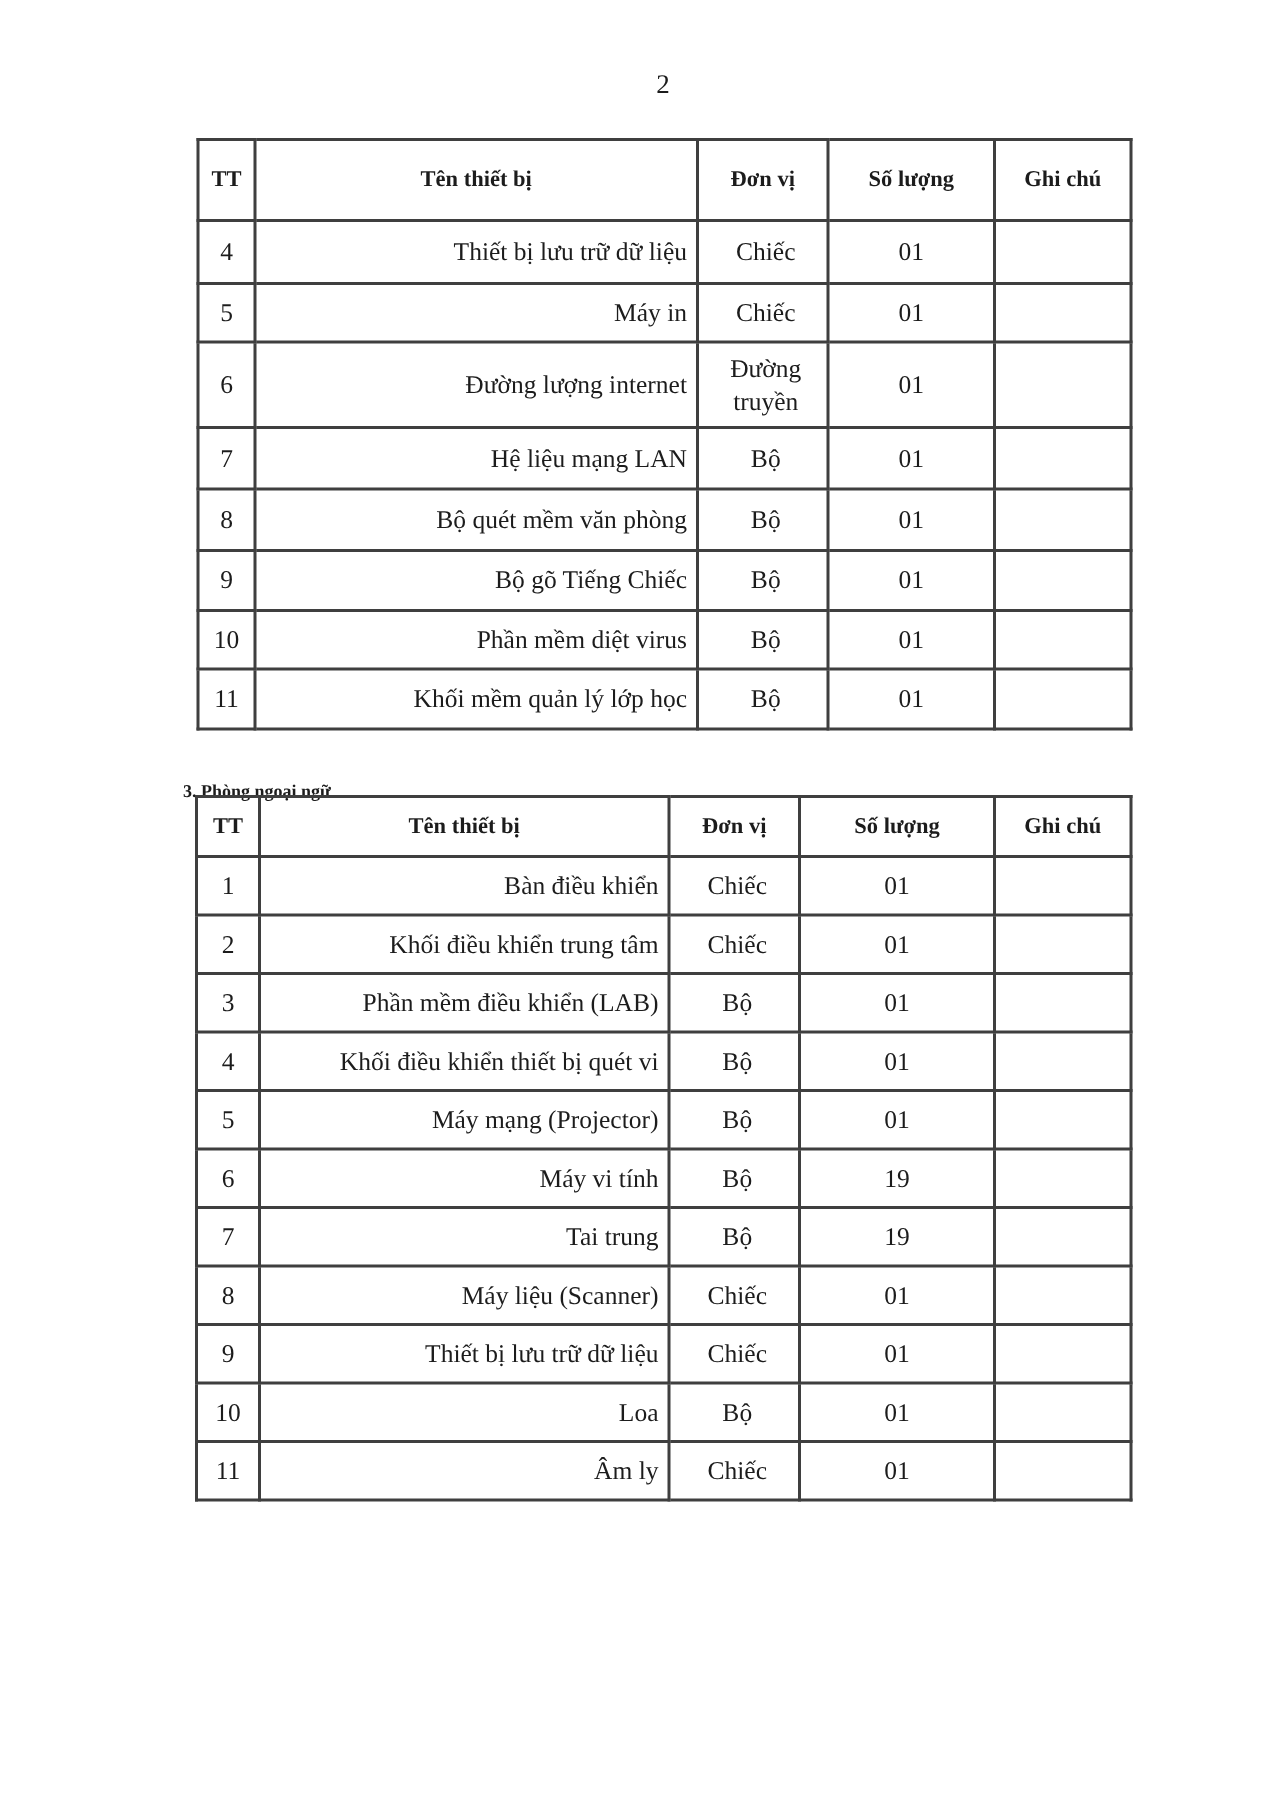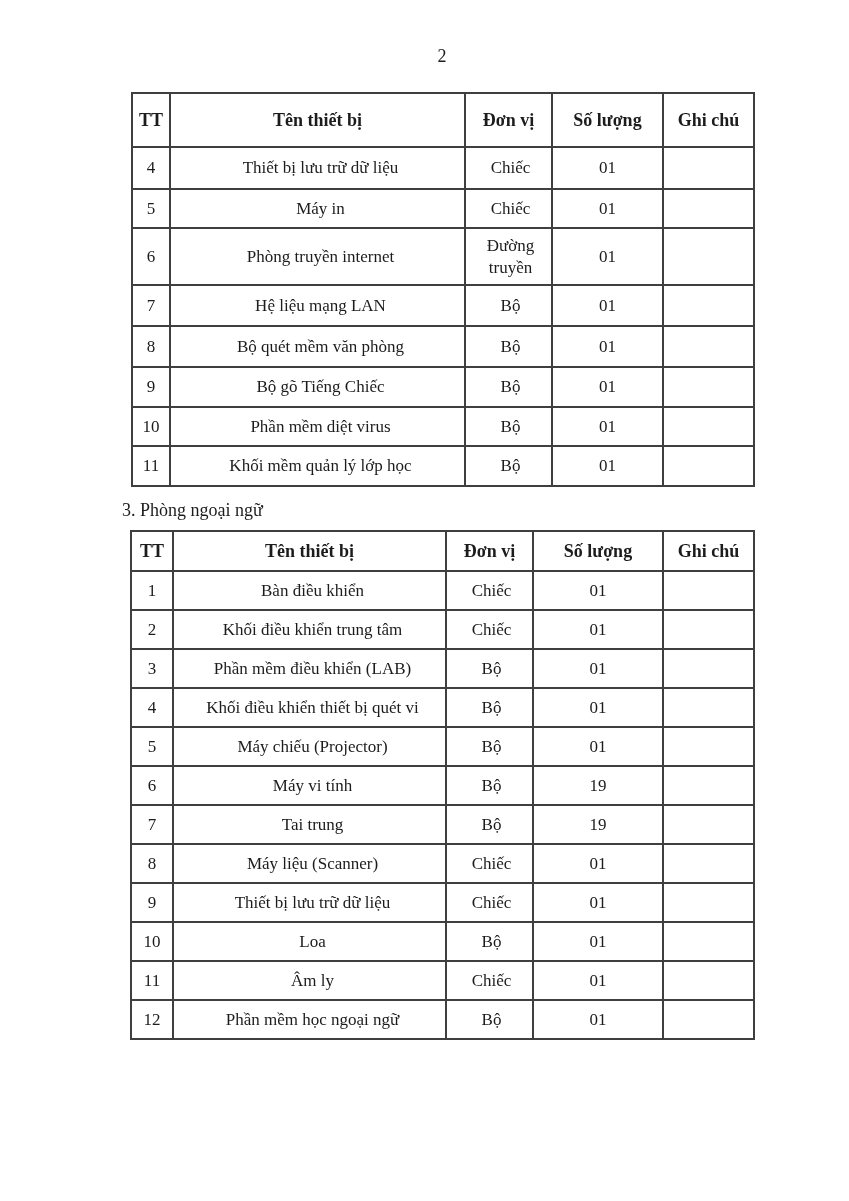--- a/index.html
+++ b/index.html
@@ -24,44 +24,44 @@
   }
   #table1 { left: 131px; top: 92px; width: 622px; }
   #table2 { left: 130px; top: 530px; width: 623px; }
   .doc-table th, .doc-table td {
     border: 2px solid #3f3f3f;
     vertical-align: middle;
     text-align: center;
     overflow: hidden;
     line-height: 1.25;
   }
-  .doc-table th { font-weight: bold; font-size: 18px; }
-  .doc-table td.name-cell { text-align: center; padding-left: 12px; padding-right: 6px; }
+  .doc-table th { font-weight: bold; font-size: 15px; }
+  .doc-table td.name-cell { text-align: right; padding-left: 12px; padding-right: 6px; }
   .doc-table td.unit-cell { padding-left: 8px; padding-right: 4px; border-radius: 12px; }
 
   
   #table1 thead tr { height: 54px; }
   #table1 tbody tr:nth-child(1) { height: 42px; }
   #table1 tbody tr:nth-child(2) { height: 39px; }
   #table1 tbody tr:nth-child(3) { height: 57px; }
   #table1 tbody tr:nth-child(4) { height: 41px; }
   #table1 tbody tr:nth-child(5) { height: 41px; }
   #table1 tbody tr:nth-child(6) { height: 40px; }
   #table1 tbody tr:nth-child(7) { height: 39px; }
   #table1 tbody tr:nth-child(8) { height: 40px; }
 
   
   #table2 thead tr { height: 40px; }
   #table2 tbody tr { height: 39px; }
 
   .section-heading {
     position: absolute;
-    left: 122px; top: 500px;
-    font-size: 18px;
-    font-weight: normal;
+    left: 122px; top: 520px;
+    font-size: 12px;
+    font-weight: bold;
   }
 </style>
 </head>
 <body>
 
 <div class="page-number">2</div>
 
 <table class="doc-table" id="table1">
   <colgroup>
     <col style="width:38px">
@@ -89,21 +89,21 @@
       </tr>
       <tr>
         <td>5</td>
         <td class="name-cell">Máy in</td>
         <td class="unit-cell">Chiếc</td>
         <td>01</td>
         <td></td>
       </tr>
       <tr>
         <td>6</td>
-        <td class="name-cell">Phòng truyền  internet</td>
+        <td class="name-cell">Đường lượng  internet</td>
         <td class="unit-cell">Đường truyền</td>
         <td>01</td>
         <td></td>
       </tr>
       <tr>
         <td>7</td>
         <td class="name-cell">Hệ liệu mạng LAN</td>
         <td class="unit-cell">Bộ</td>
         <td>01</td>
         <td></td>
@@ -182,21 +182,21 @@
       </tr>
       <tr>
         <td>4</td>
         <td class="name-cell">Khối điều khiển thiết bị quét vi</td>
         <td class="unit-cell">Bộ</td>
         <td>01</td>
         <td></td>
       </tr>
       <tr>
         <td>5</td>
-        <td class="name-cell">Máy chiếu (Projector)</td>
+        <td class="name-cell">Máy mạng (Projector)</td>
         <td class="unit-cell">Bộ</td>
         <td>01</td>
         <td></td>
       </tr>
       <tr>
         <td>6</td>
         <td class="name-cell">Máy vi tính</td>
         <td class="unit-cell">Bộ</td>
         <td>19</td>
         <td></td>
@@ -229,21 +229,14 @@
         <td>01</td>
         <td></td>
       </tr>
       <tr>
         <td>11</td>
         <td class="name-cell">Âm ly</td>
         <td class="unit-cell">Chiếc</td>
         <td>01</td>
         <td></td>
       </tr>
-      <tr>
-        <td>12</td>
-        <td class="name-cell">Phần mềm học ngoại ngữ</td>
-        <td class="unit-cell">Bộ</td>
-        <td>01</td>
-        <td></td>
-      </tr>
     </tbody>
 </table>
 
 </body></html>

